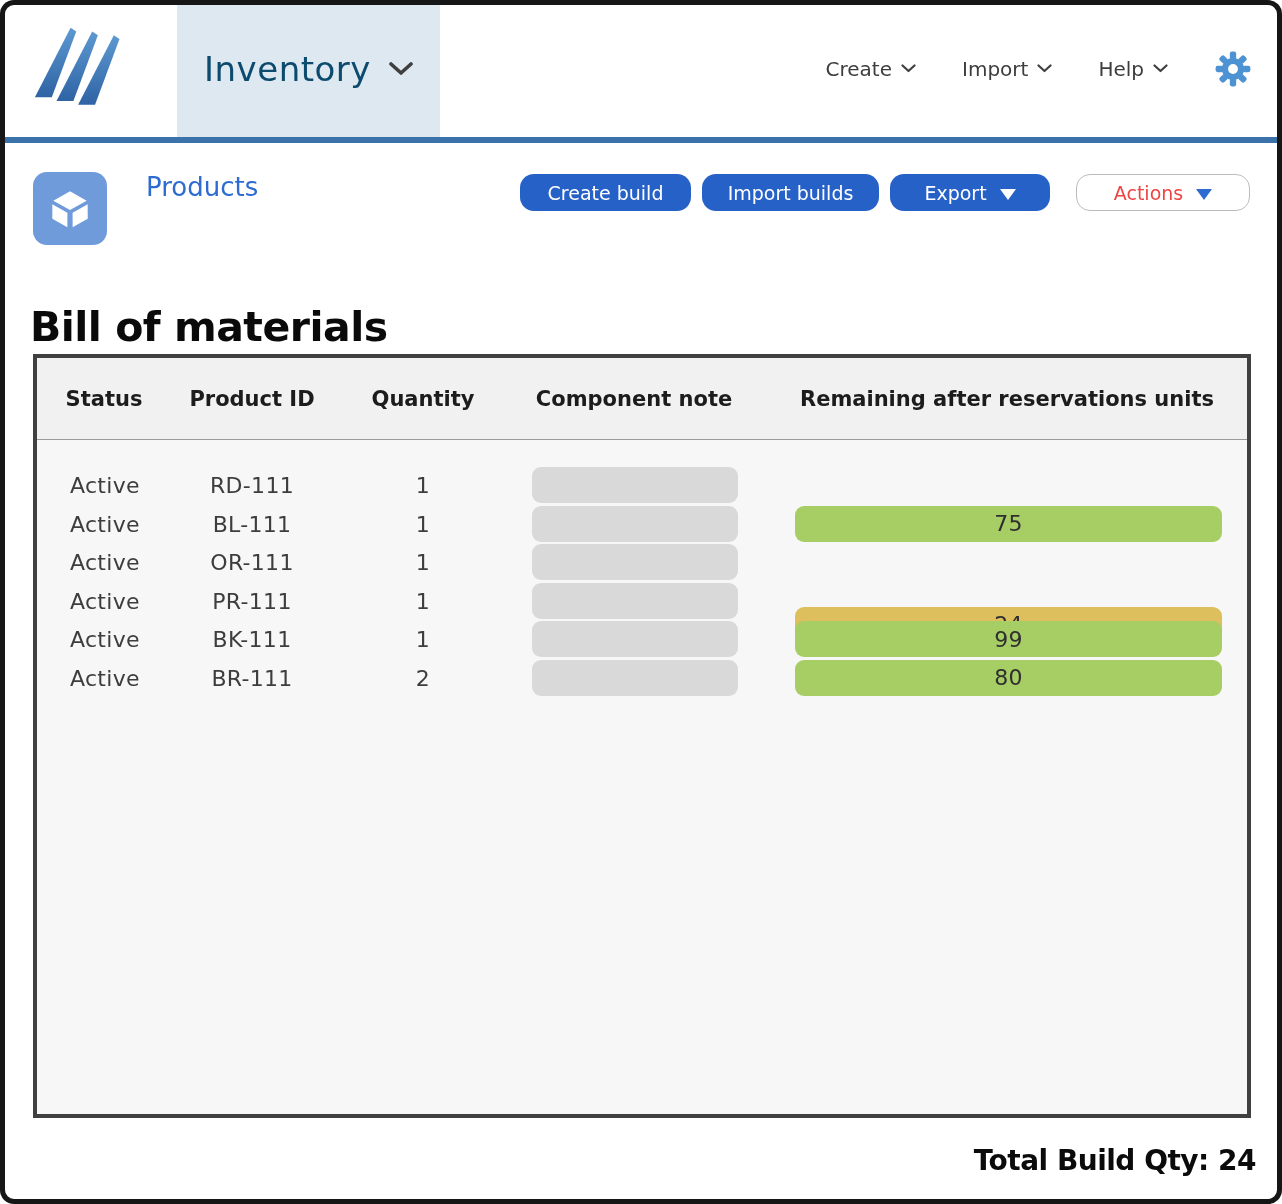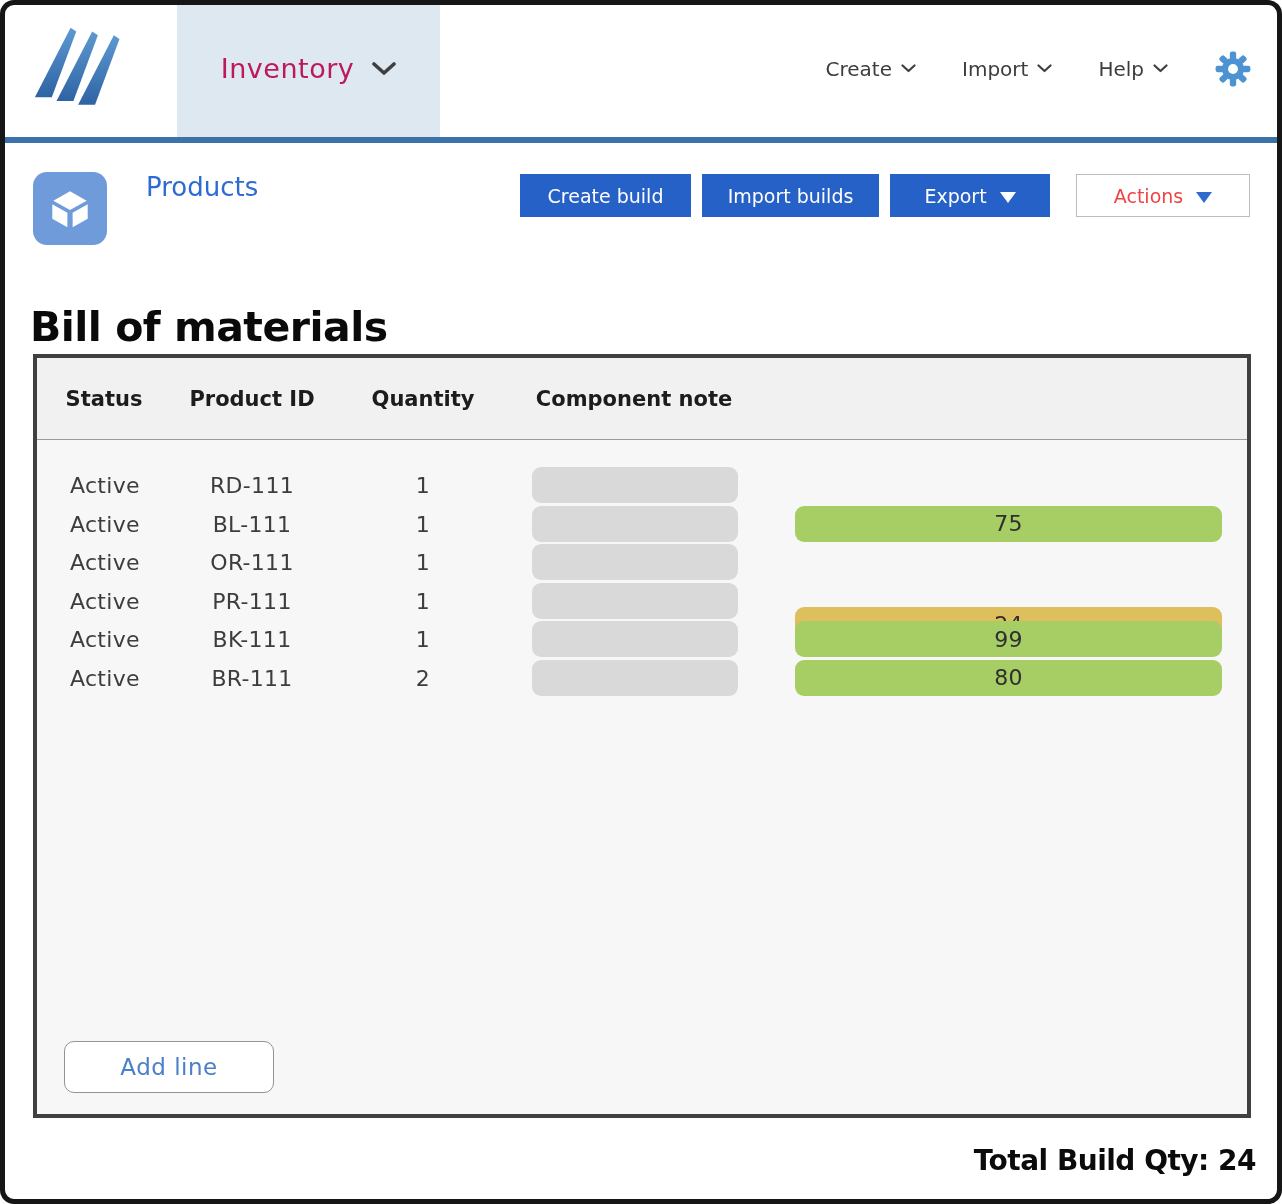--- a/index.html
+++ b/index.html
@@ -8,37 +8,37 @@
   .page{position:absolute;inset:0;background:#fff;}
   .window-frame{position:absolute;inset:0;border-radius:14px;
        box-shadow:inset 0 0 0 5px #161616;pointer-events:none;z-index:50;}
 
   
   .topbar{position:absolute;left:0;top:0;width:100%;height:137px;background:#fff;}
   .logo{position:absolute;left:33px;top:22px;width:94px;height:94px;cursor:pointer;}
   .inventory-tab{position:absolute;left:177px;top:0;width:263px;height:137px;
        background:#dde8f1;display:flex;align-items:center;justify-content:center;
        gap:18px;cursor:pointer;}
-  .inventory-tab .lbl{font-size:27px;color:#be185d;letter-spacing:.5px;}
+  .inventory-tab .lbl{font-size:34px;color:#0c4a6e;letter-spacing:.5px;}
   .menus{position:absolute;right:30px;top:0;height:137px;display:flex;
        align-items:center;gap:46px;}
   .menu{display:flex;align-items:center;gap:9px;font-size:20px;color:#3d3d3d;
        cursor:pointer;}
   .gear-btn{width:38px;height:38px;display:flex;align-items:center;
        justify-content:center;cursor:pointer;}
 
   .divider{position:absolute;left:0;top:137px;width:100%;height:6px;background:#3a72a9;}
 
   
   .entity-tile{position:absolute;left:33px;top:172px;width:74px;height:73px;
        background:#6f9bda;border-radius:14px;display:flex;align-items:center;
        justify-content:center;cursor:pointer;}
   .entity-label{position:absolute;left:146px;top:172px;font-size:26px;
        color:#2e6bd1;cursor:pointer;}
-  .btn{position:absolute;top:174px;height:43px;border:none;border-radius:0;
+  .btn{position:absolute;top:174px;height:37px;border:none;border-radius:14px;
        font-family:inherit;font-size:19px;display:flex;align-items:center;
        justify-content:center;gap:13px;cursor:pointer;}
   .btn.primary{background:#2661c7;color:#fff;}
   .btn.outline{background:#fff;color:#ef4444;border:1.5px solid #bcbcbc;}
   #btn-create-build{left:520px;width:171px;}
   #btn-import-builds{left:702px;width:177px;}
   #btn-export{left:890px;width:160px;}
   #btn-actions{left:1076px;width:174px;}
   .tri{width:0;height:0;border-left:8px solid transparent;
        border-right:8px solid transparent;border-top:11px solid #fff;margin-top:3px;}
@@ -180,20 +180,21 @@
   </button>
 
   <h1 class="page-title">Bill of materials</h1>
 
   <section class="bom-table">
     <div class="t-head">
       <span class="hcell h-status">Status</span>
       <span class="hcell h-pid">Product ID</span>
       <span class="hcell h-qty">Quantity</span>
       <span class="hcell h-note">Component note</span>
+      <span class="hcell h-rem">Remaining after reservations units</span>
     </div>
     <div class="t-body" id="rows-host">
   <div class="t-row">
     <span class="cell c-status">Active</span>
     <span class="cell c-pid">RD-111</span>
     <span class="cell c-qty">1</span>
     <span class="cell c-note"></span>
   </div>
 
   <div class="t-row">
@@ -228,19 +229,18 @@
   </div>
 
   <div class="t-row">
     <span class="cell c-status">Active</span>
     <span class="cell c-pid">BR-111</span>
     <span class="cell c-qty">2</span>
     <span class="cell c-note"></span>
     <span class="cell c-rem ok">80</span>
   </div>
 </div>
-    <button class="add-line">Add line</button>
   </section>
 
   <div class="footer-total">Total Build Qty: 24</div>
 
   <div class="window-frame"></div>
 </div>
 
 </body></html>

